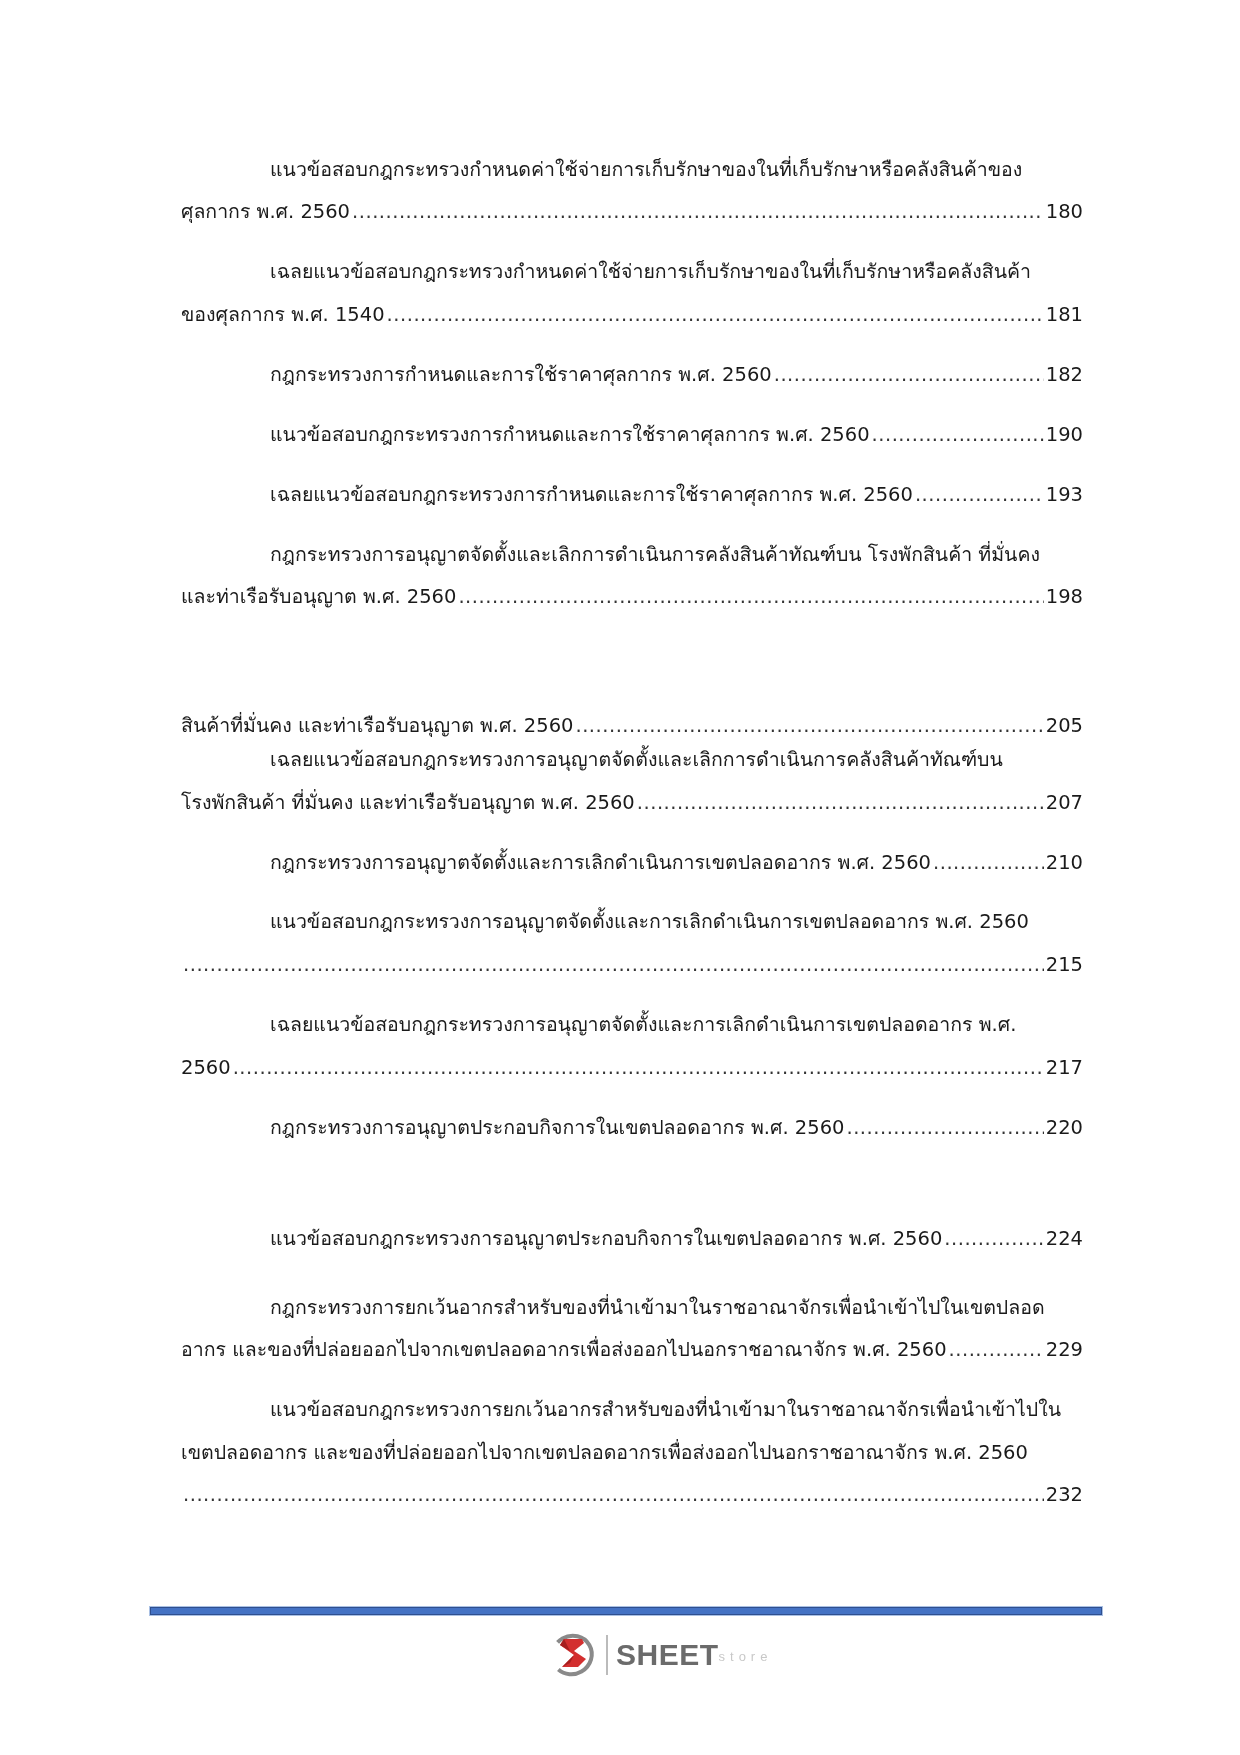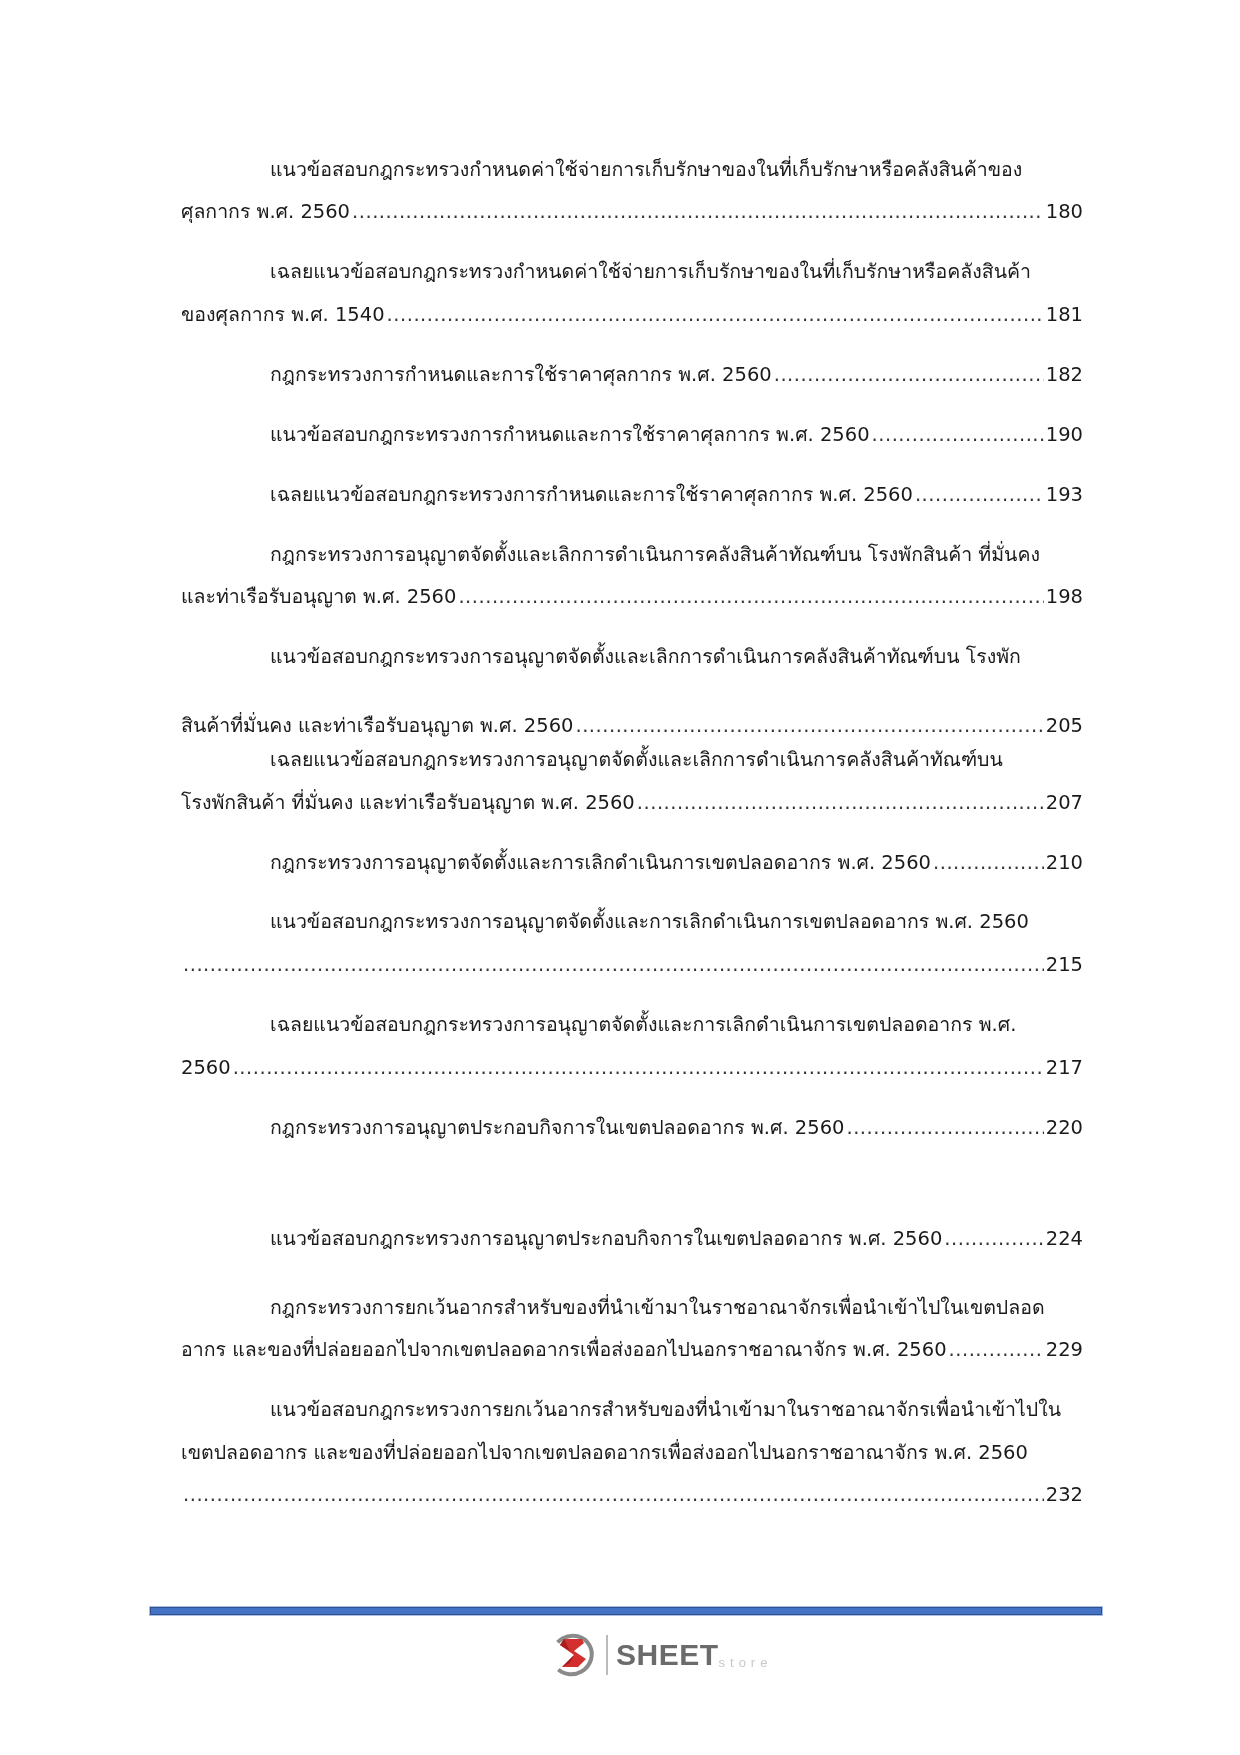--- a/index.html
+++ b/index.html
@@ -15,21 +15,21 @@
                     color: #333; letter-spacing: 0.5px; margin: 0 2px; }
   .toc-line .dots::before { content: "....................................................................................................................................................................................................................................................................................................................................................."; }
   .toc-line .pg { flex: 0 0 auto; }
   .footer-bar { position: absolute; left: 150px; top: 1607px; width: 950px; height: 6px;
                 background: #4472c4; border: 1px solid #2f4f8f; box-shadow: 0 0 0 1px #a9c0e4; }
   .logo { position: absolute; left: 548px; top: 1628px; height: 54px; display: flex; align-items: center; }
   .logo-mark { width: 52px; height: 52px; }
   .logo-sep { width: 2px; height: 40px; background: #bbb; margin: 0 8px 0 6px; }
   .logo-text { display: flex; flex-direction: row; line-height: 1; }
   .logo-sheet { font-family: "Liberation Sans", sans-serif; font-weight: bold; font-size: 30px; color: #6b6b6b; letter-spacing: 0.5px; }
-  .logo-store { font-family: "Liberation Sans", sans-serif; font-size: 13px; color: #c8c8c8; letter-spacing: 5px; margin-top: 16px; }
+  .logo-store { font-family: "Liberation Sans", sans-serif; font-size: 13px; color: #c8c8c8; letter-spacing: 5px; margin-top: 10px; }
 </style>
 </head>
 <body>
 
 <div class="page">
 
   <div class="toc-line indent" style="top:153px">
     <span class="txt">แนวข้อสอบกฎกระทรวงกำหนดค่าใช้จ่ายการเก็บรักษาของในที่เก็บรักษาหรือคลังสินค้าของ</span>
   </div>
   <div class="toc-line" style="top:195px">
@@ -67,23 +67,20 @@
 
   <div class="toc-line indent" style="top:538px">
     <span class="txt">กฎกระทรวงการอนุญาตจัดตั้งและเลิกการดำเนินการคลังสินค้าทัณฑ์บน โรงพักสินค้า ที่มั่นคง</span>
   </div>
   <div class="toc-line" style="top:580px">
     <span class="txt">และท่าเรือรับอนุญาต พ.ศ. 2560</span>
     <span class="dots"></span>
     <span class="pg">198</span>
   </div>
 
-  <div class="toc-line indent" style="top:640px">
-    <span class="txt">แนวข้อสอบกฎกระทรวงการอนุญาตจัดตั้งและเลิกการดำเนินการคลังสินค้าทัณฑ์บน โรงพัก</span>
-  </div>
   <div class="toc-line" style="top:709px">
     <span class="txt">สินค้าที่มั่นคง และท่าเรือรับอนุญาต พ.ศ. 2560</span>
     <span class="dots"></span>
     <span class="pg">205</span>
   </div>
 
   <div class="toc-line indent" style="top:743px">
     <span class="txt">เฉลยแนวข้อสอบกฎกระทรวงการอนุญาตจัดตั้งและเลิกการดำเนินการคลังสินค้าทัณฑ์บน</span>
   </div>
   <div class="toc-line" style="top:786px">

